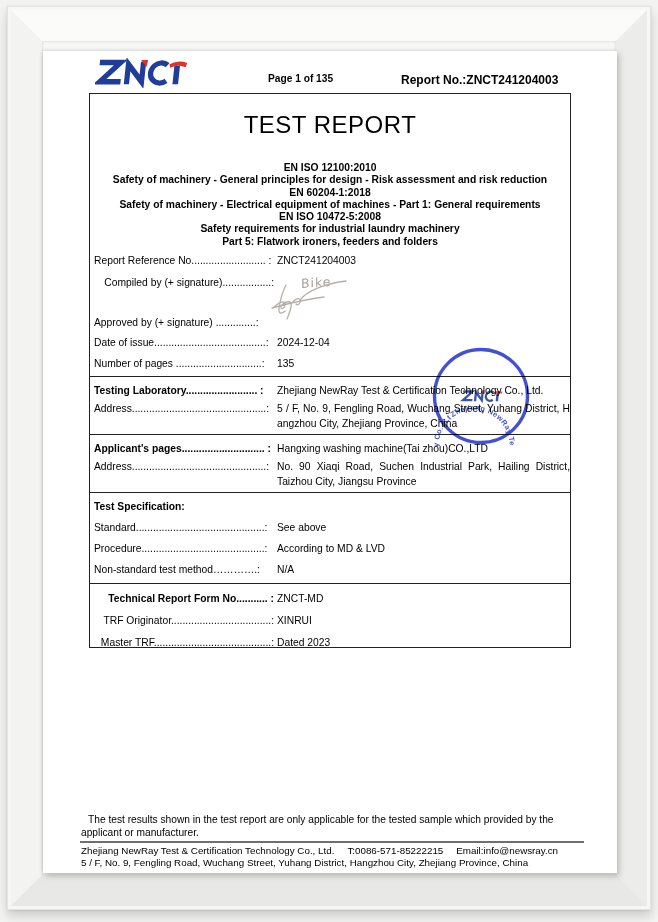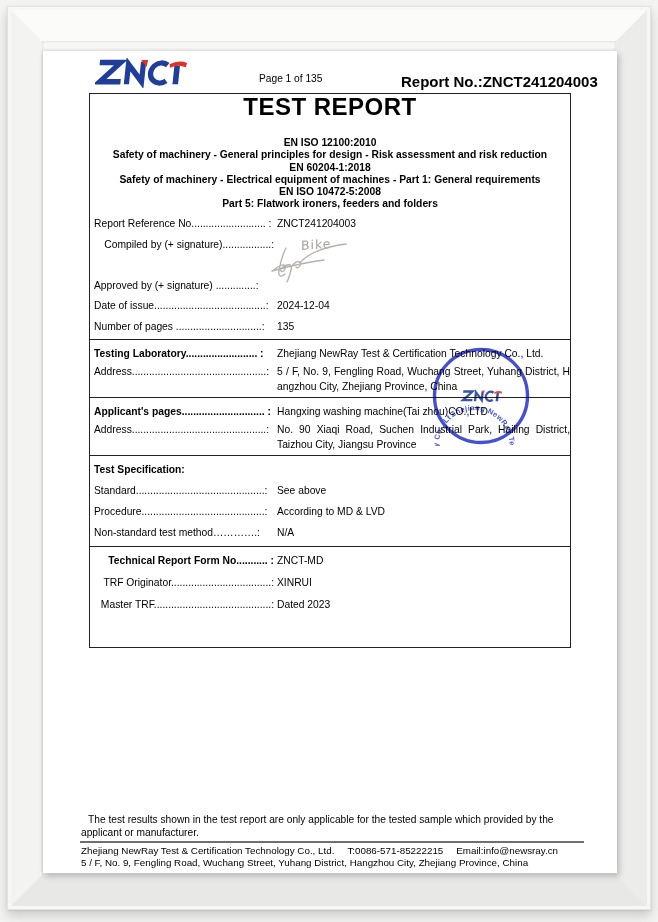--- a/index.html
+++ b/index.html
@@ -22,30 +22,30 @@
     box-shadow:inset 0 0 3px rgba(0,0,0,.16);
   }
   
   .paper{
     position:absolute;left:35px;top:44px;width:574px;height:822px;
     background:#ffffff;
     box-shadow:-1px -1px 3px rgba(0,0,0,.10),2px 3px 6px rgba(0,0,0,.22);
   }
   
   .logo{position:absolute;left:52px;top:7px;}
-  .pageinfo{position:absolute;left:216px;top:22px;font-size:10.2px;font-weight:normal;}
-  .reportno{position:absolute;left:358px;top:22px;font-size:15px;font-weight:bold;}
+  .pageinfo{position:absolute;left:225px;top:22px;font-size:10.2px;font-weight:bold;}
+  .reportno{position:absolute;left:358px;top:22px;font-size:12px;font-weight:bold;}
   
   .table{
     position:absolute;left:46px;top:42px;width:482px;height:555px;
     border:1px solid #222;box-sizing:border-box;overflow:hidden;
     font-size:10.3px;line-height:13px;
   }
-  .t-title{text-align:center;font-size:24px;line-height:26px;font-weight:bold;letter-spacing:.5px;}
-  .standards{margin-top:17px;text-align:center;font-weight:bold;font-size:10.3px;line-height:12.3px;}
+  .t-title{margin-top:18px;text-align:center;font-size:24px;line-height:26px;font-weight:normal;letter-spacing:.5px;}
+  .standards{margin-top:24px;text-align:center;font-weight:bold;font-size:10.3px;line-height:12.3px;}
   .sec{padding:2px 0;}
   .sec.bt{border-top:1px solid #222;padding:3px 0;}
   .row{display:flex;align-items:center;min-height:21px;padding-left:4px;position:relative;}
   .row .lbl{width:180px;flex:none;white-space:nowrap;overflow:hidden;}
   .row .val{padding-left:3px;white-space:nowrap;}
   .row.tall{min-height:36px;align-items:flex-end;padding-bottom:3px;}
   .row.multi{align-items:flex-start;}
   .valblock{width:300px;padding-left:3px;line-height:15px;}
   .jl{display:block;text-align:justify;text-align-last:justify;}
   .ln{display:block;}
@@ -95,20 +95,21 @@
 
     <div class="table">
       <div class="t-title">TEST REPORT</div>
 
       <div class="standards">
         <div>EN ISO 12100:2010</div>
         <div>Safety of machinery - General principles for design - Risk assessment and risk reduction</div>
         <div>EN 60204-1:2018</div>
         <div>Safety of machinery - Electrical equipment of machines - Part 1: General requirements</div>
         <div>EN ISO 10472-5:2008</div>
+        <div>Safety requirements for industrial laundry machinery</div>
         <div>Part 5: Flatwork ironers, feeders and folders</div>
       </div>
 
       <div class="sec">
         <div class="row">
           <span class="lbl">Report Reference No.......................... :</span>
           <span class="val">ZNCT241204003</span>
         </div>
         <div class="row r21">
           <span class="lbl">Compiled by (+ signature).................:</span>

